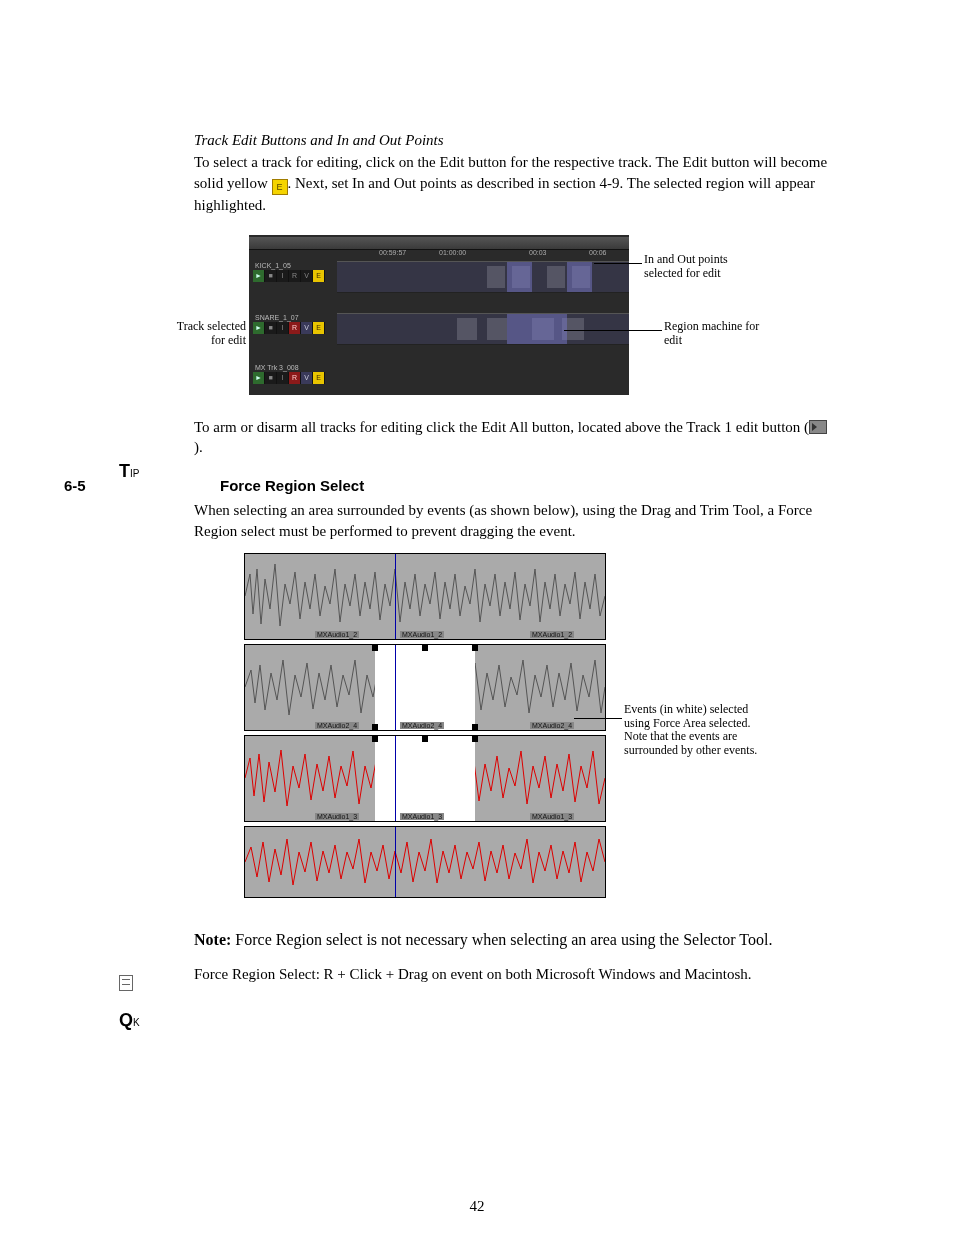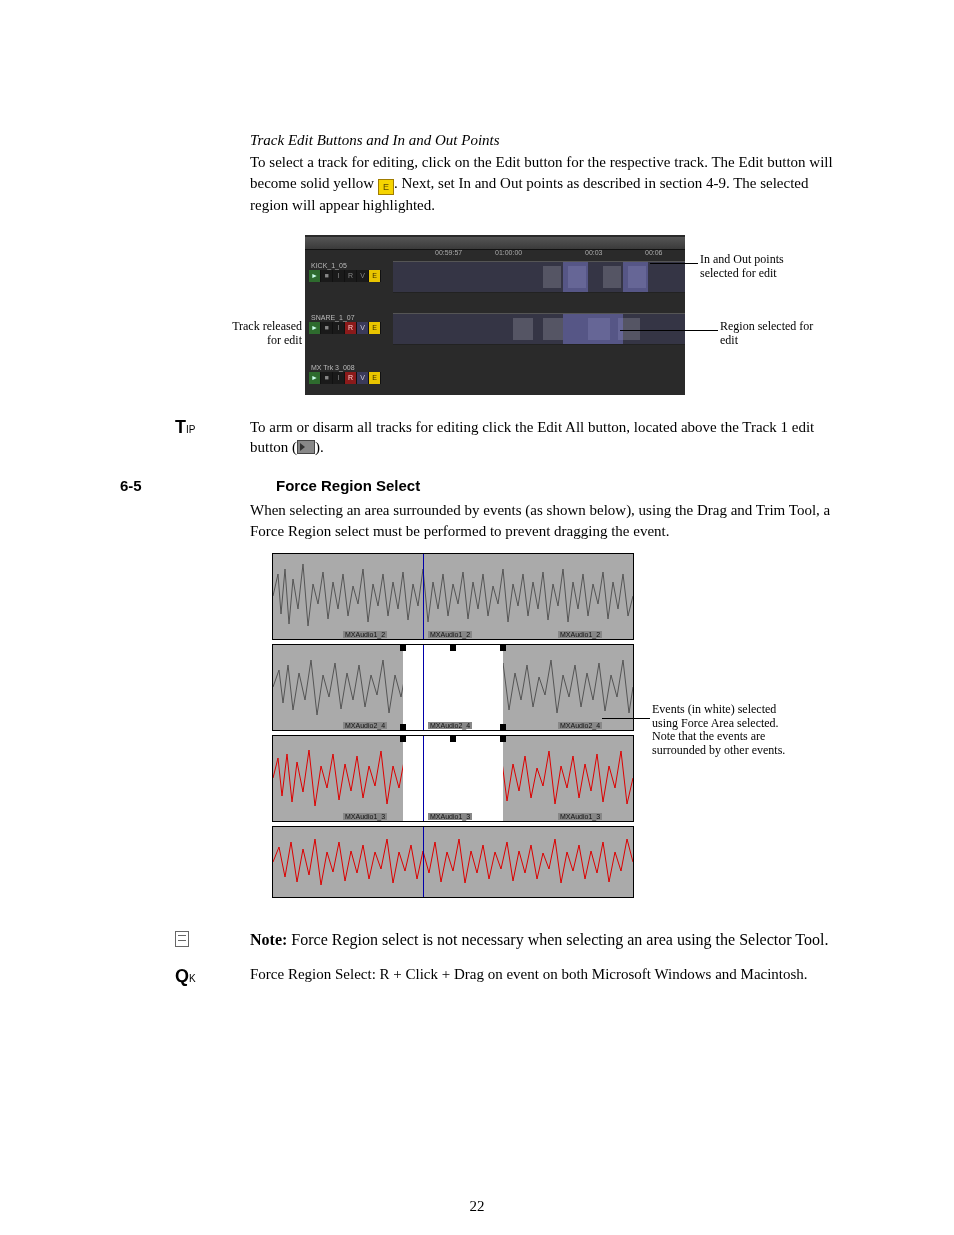--- a/index.html
+++ b/index.html
@@ -9,21 +9,21 @@
     font-family: "Times New Roman", Times, serif;
     font-size: 15px;
     color: #000;
   }
   .page {
     width: 954px;
     height: 1235px;
     position: relative;
     margin: 0 auto;
     box-sizing: border-box;
-    padding: 130px 120px 40px 120px;
+    padding: 130px 120px 40px 64px;
   }
   .content-col {
     margin-left: 130px;
   }
   .italic-head {
     font-style: italic;
     margin-bottom: 2px;
   }
   p {
     margin: 0 0 4px 0;
@@ -124,20 +124,21 @@
   .callout-line {
     position: absolute;
     background: #000;
     height: 1px;
   }
   .side-label {
     position: absolute;
     left: -75px;
     font: 18px Arial, sans-serif;
     font-weight: bold;
+    margin-top: 44px;
   }
   .tip-label .sub {
     font-size: 10px;
     font-weight: normal;
     vertical-align: baseline;
   }
   .edit-all-icon {
     display: inline-block;
     width: 16px; height: 12px;
     background: #888;
@@ -316,24 +317,24 @@
             <div class="btn gr">►</div>
             <div class="btn dk">■</div>
             <div class="btn dk">I</div>
             <div class="btn rd">R</div>
             <div class="btn bl">V</div>
             <div class="btn yl">E</div>
           </div>
         </div>
       </div>
 
-      <div class="callout" style="left:-26px; top:85px; width:78px; text-align:right">Track released for edit</div>
+      <div class="callout" style="left:-26px; top:85px; width:78px; text-align:right">Track selected for edit</div>
       <div class="callout" style="left:450px; top:18px; width:120px">In and Out points selected for edit</div>
       <div class="callout-line" style="left:400px; top:28px; width:48px"></div>
-      <div class="callout" style="left:470px; top:85px; width:110px">Region selected for edit</div>
+      <div class="callout" style="left:470px; top:85px; width:110px">Region machine for edit</div>
       <div class="callout-line" style="left:370px; top:95px; width:98px"></div>
     </div>
 
     <div style="position:relative; margin-top:8px">
       <div class="side-label tip-label" style="top:0">
         <span>T</span><span class="sub">IP</span>
       </div>
       <p>
         <span>To arm or disarm all tracks for editing click the Edit All button, located above the Track 1 edit button (</span><span class="edit-all-icon"></span><span>).</span>
       </p>
@@ -415,15 +416,15 @@
 
     <div style="position:relative; margin-top:14px">
       <div class="side-label tip-label" style="top:2px">
         <span>Q</span><span class="sub">K</span>
       </div>
       <p>Force Region Select: R + Click + Drag on event on both Microsoft Windows and Macintosh.</p>
     </div>
 
   </div>
 
-  <div class="page-num">22</div>
+  <div class="page-num">42</div>
 
 </div>
 
 </body></html>

